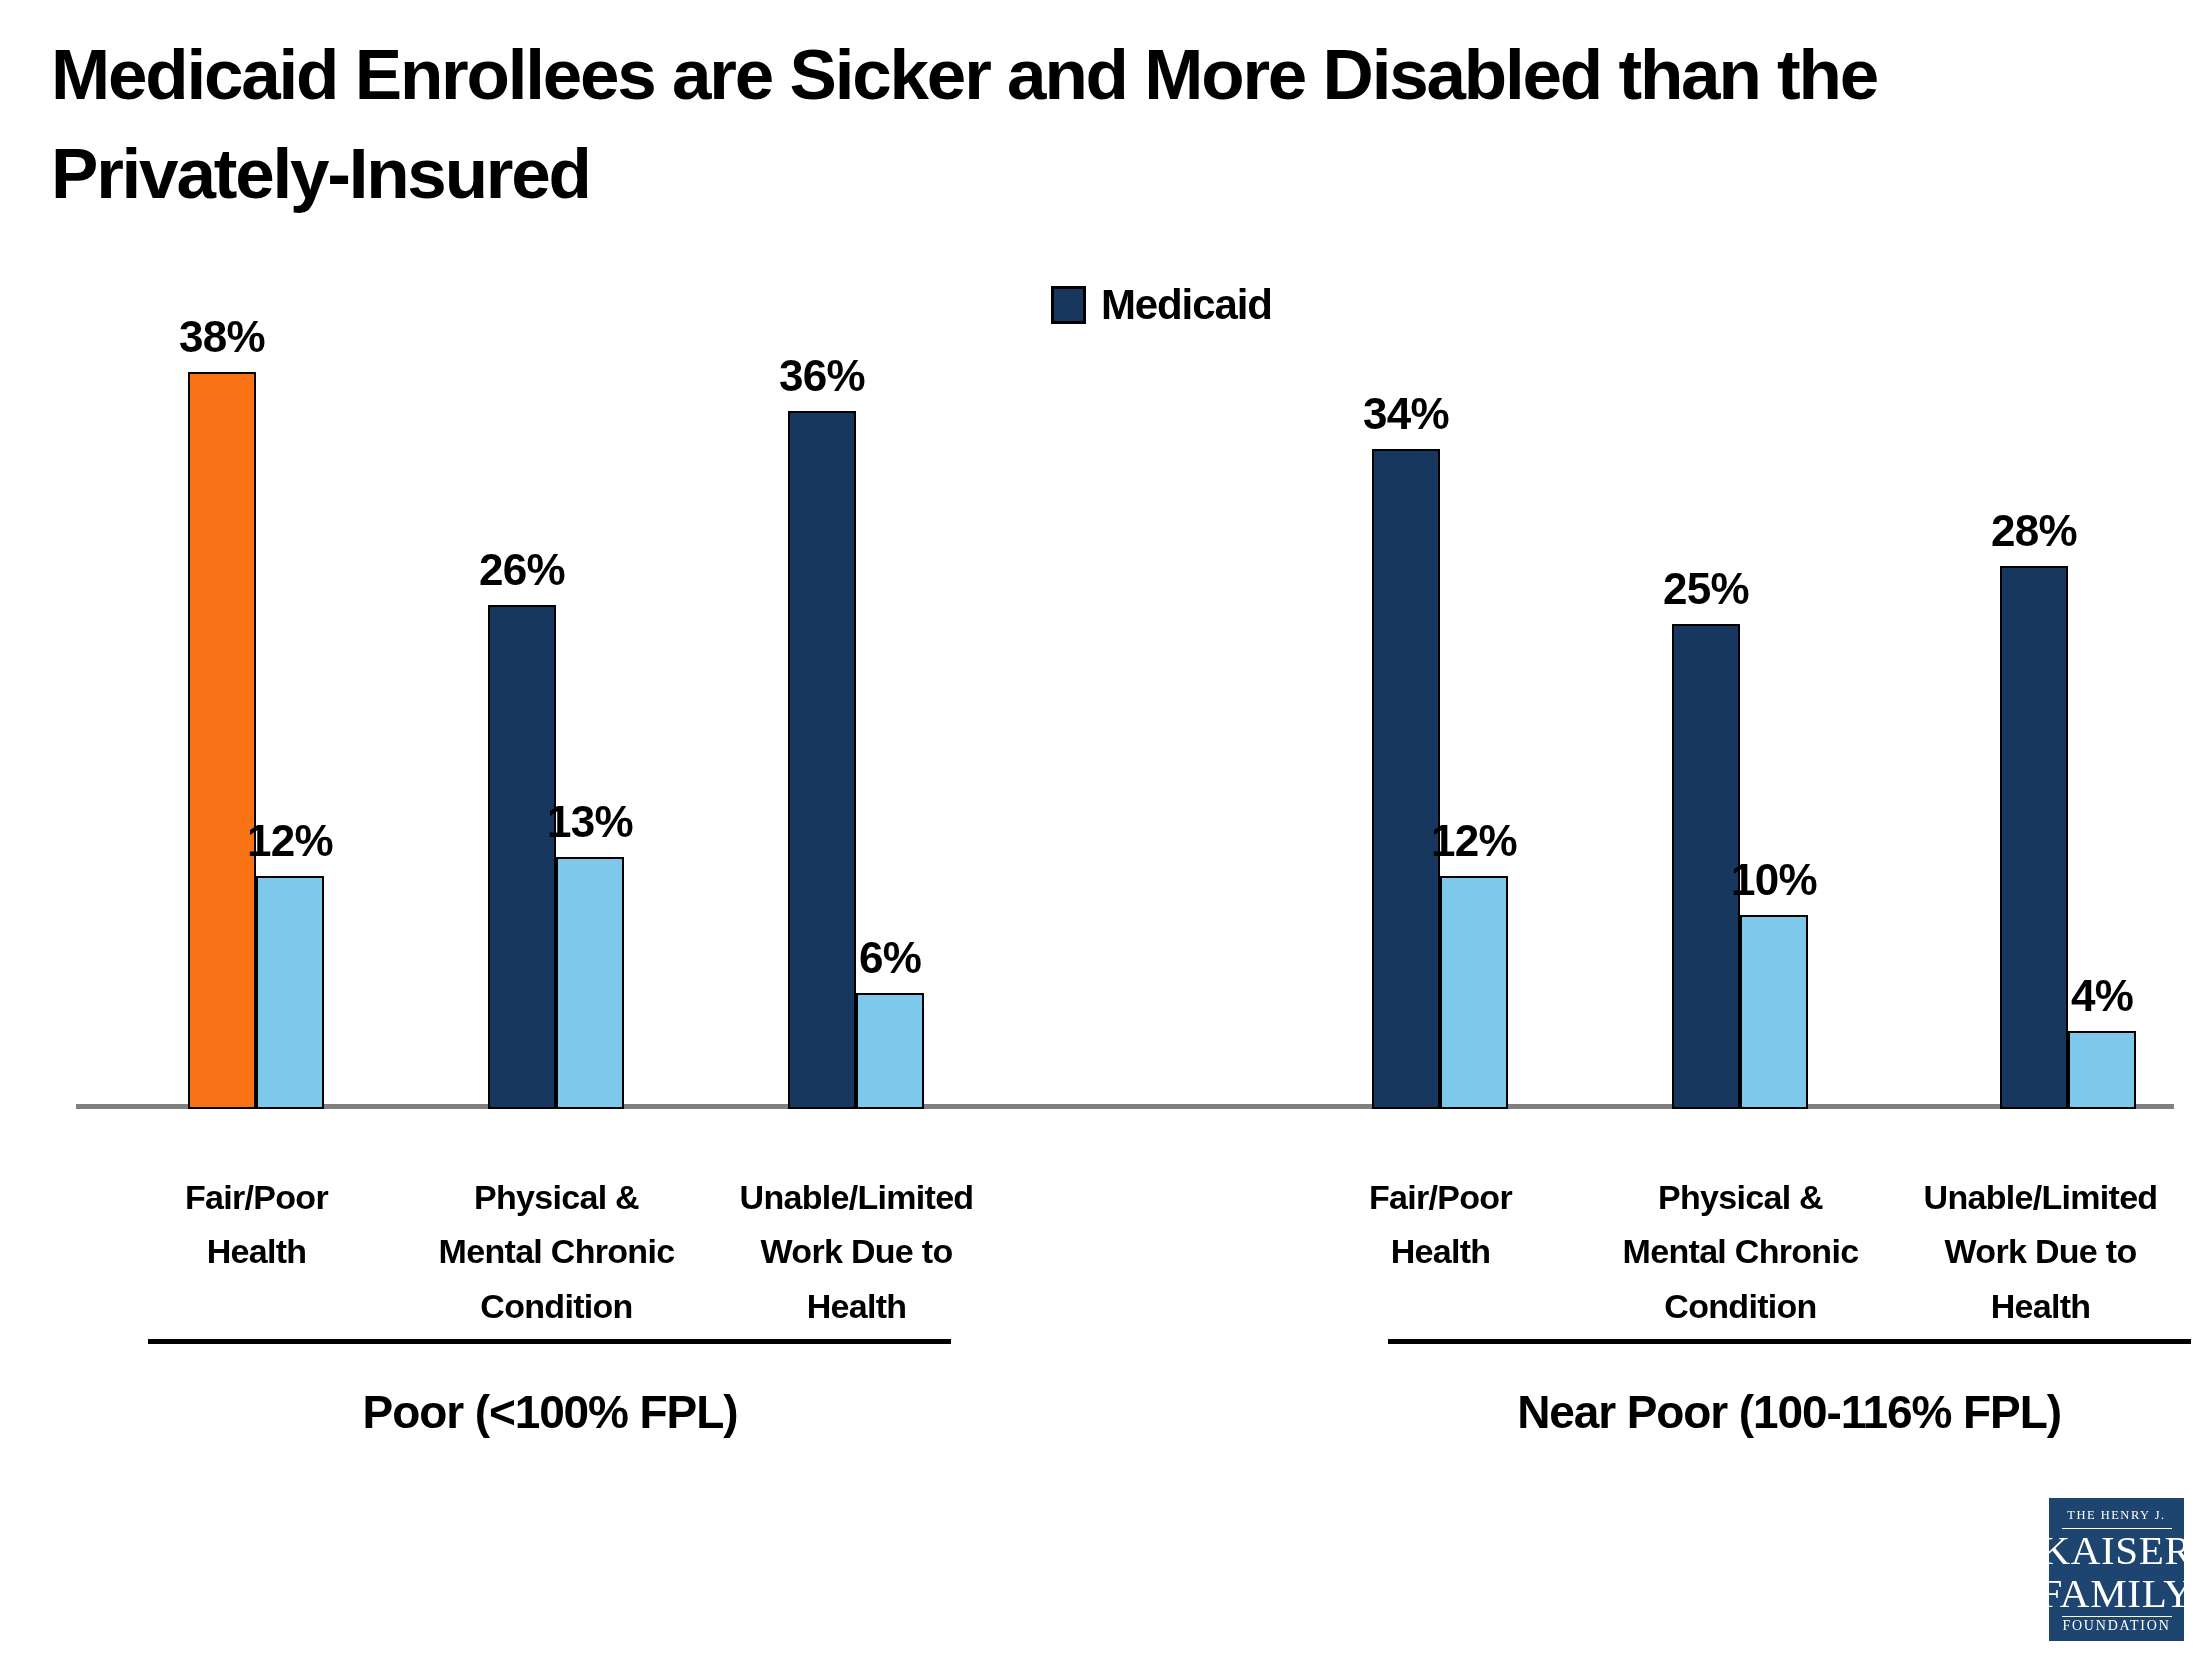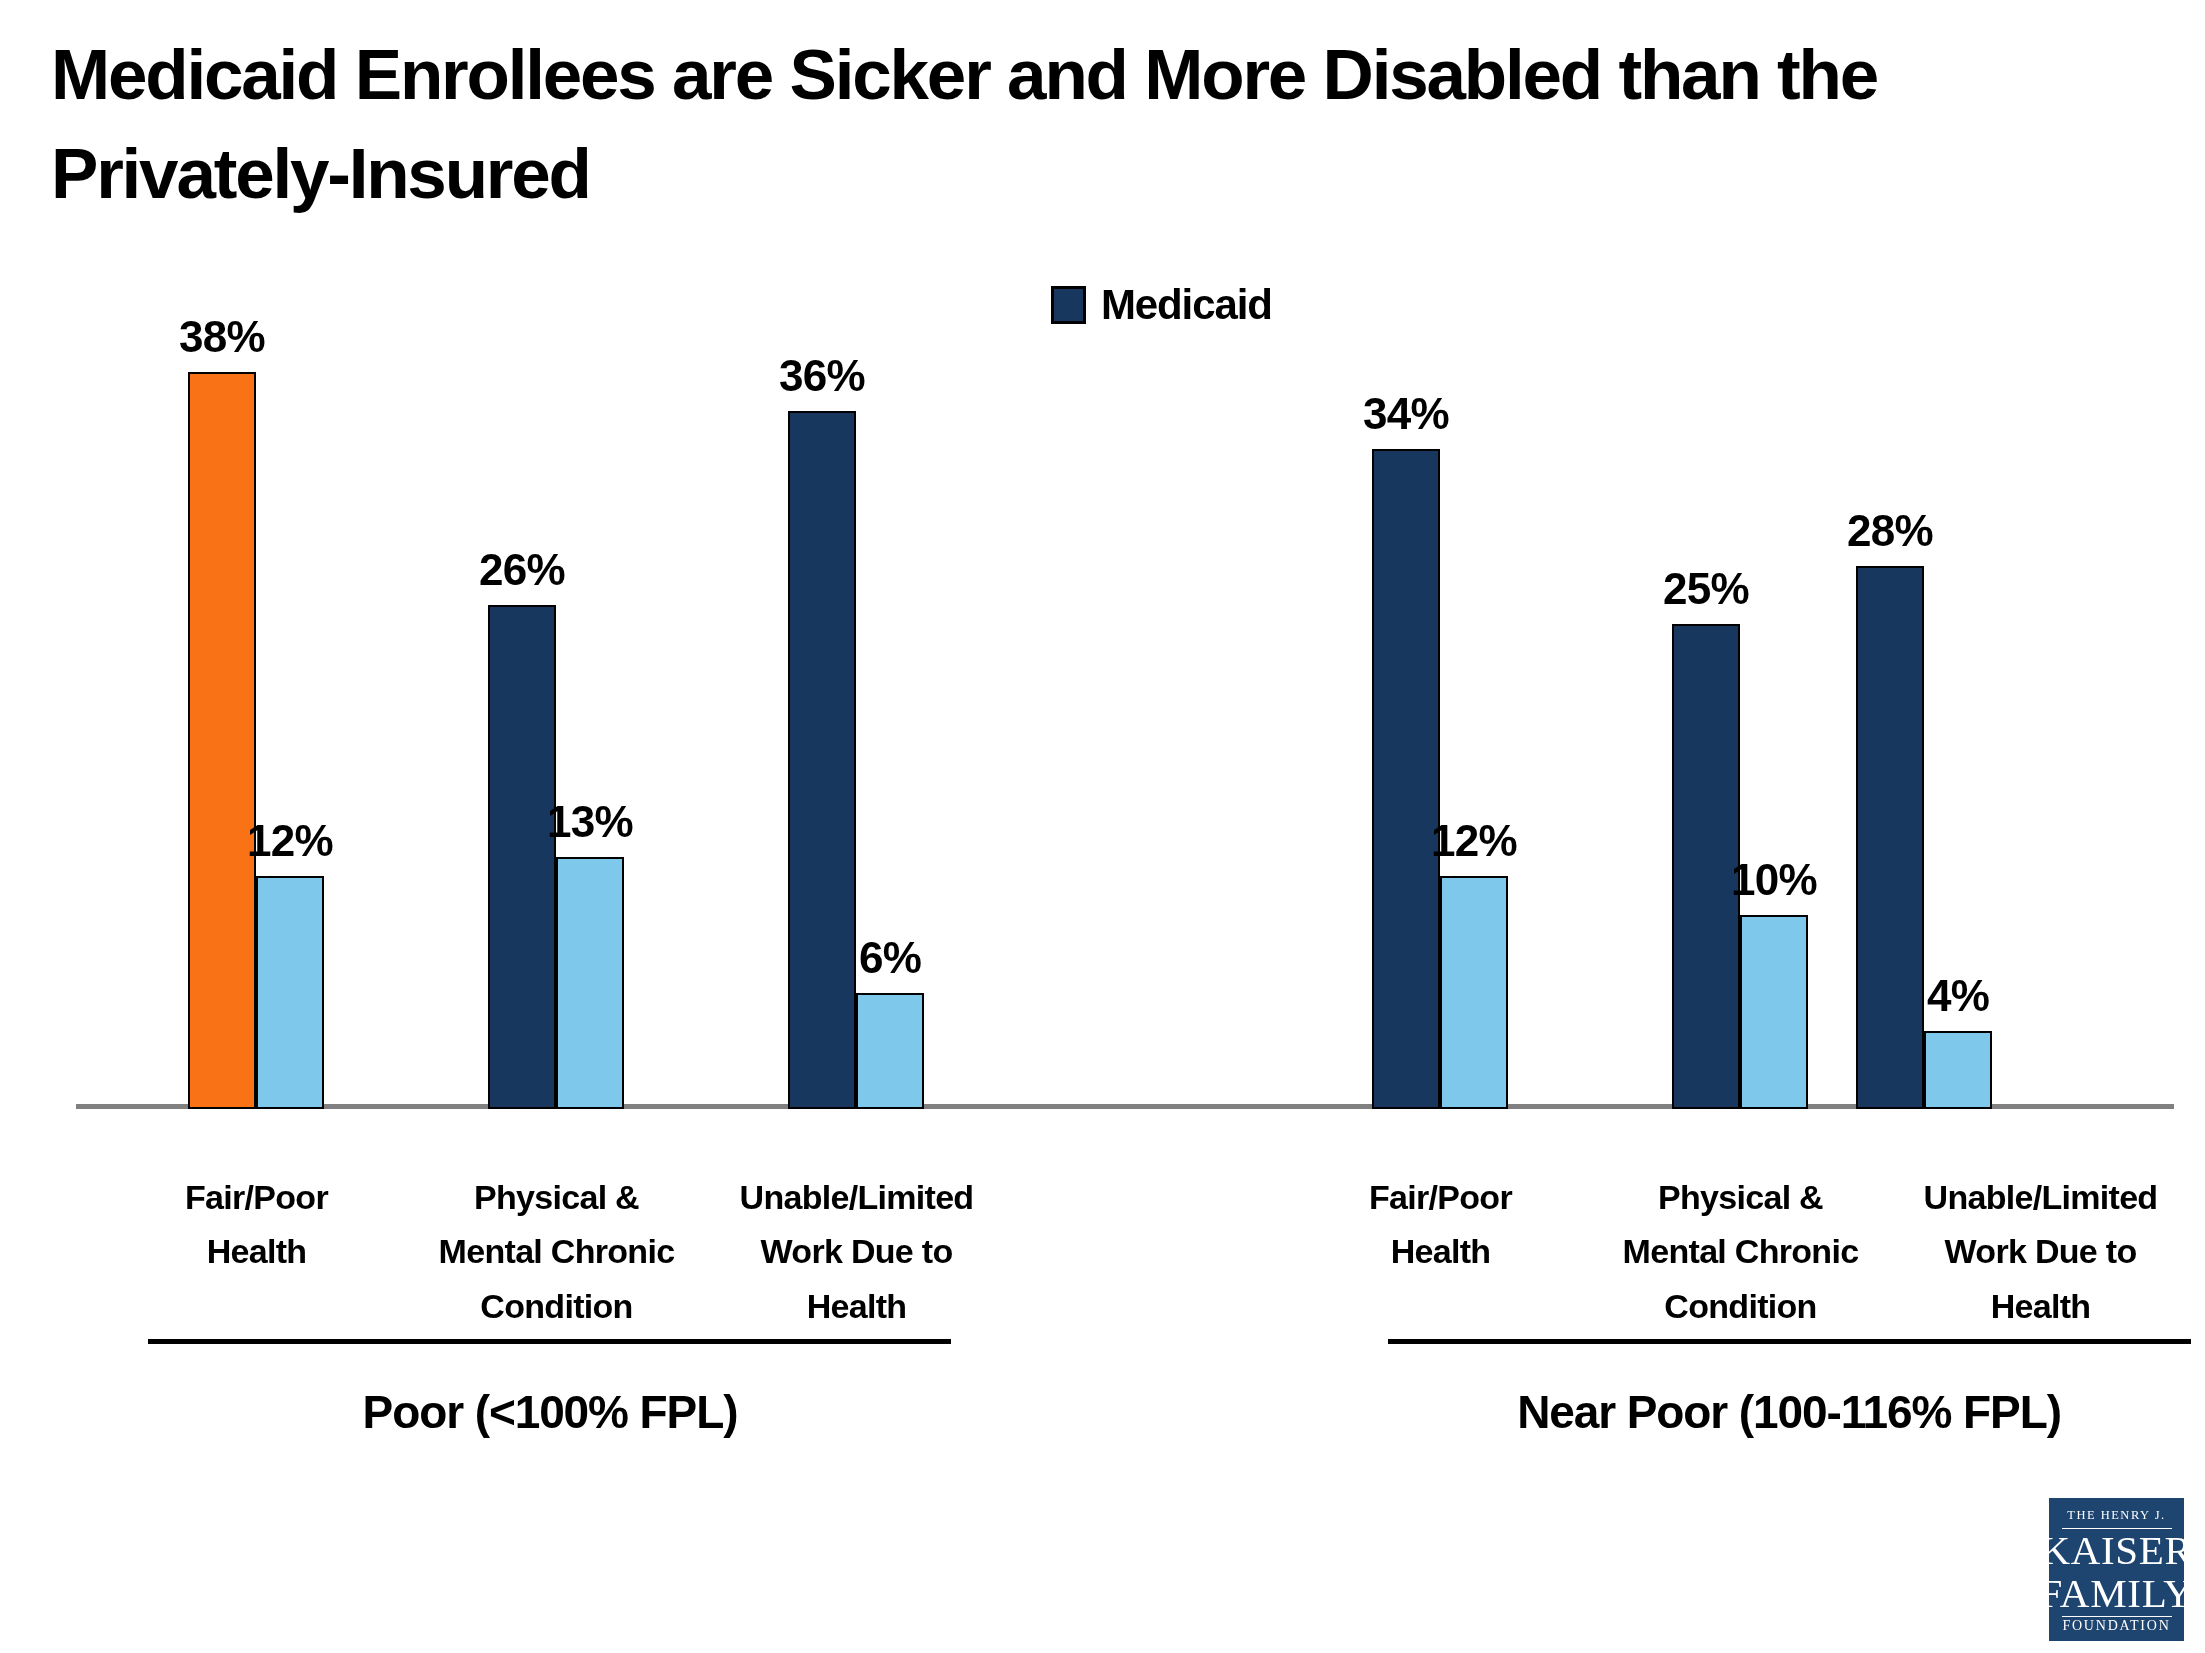--- a/index.html
+++ b/index.html
@@ -112,21 +112,21 @@
         <div class="bar" style="height: 485px; background: rgb(23, 55, 94);">
           <span class="val">25%</span>
         </div>
         <div class="bar" style="height: 194px; background: rgb(126, 200, 236);">
           <span class="val">10%</span>
         </div>
       </div>
       <div class="cat-label" style="left: 1586px;">Physical &amp;
 Mental Chronic
 Condition</div>
-      <div class="cluster" style="left: 1856px;">
+      <div class="cluster" style="left: 2000px;">
         <div class="bar" style="height: 543px; background: rgb(23, 55, 94);">
           <span class="val">28%</span>
         </div>
         <div class="bar" style="height: 78px; background: rgb(126, 200, 236);">
           <span class="val">4%</span>
         </div>
       </div>
       <div class="cat-label" style="left: 1886px;">Unable/Limited
 Work Due to
 Health</div>

